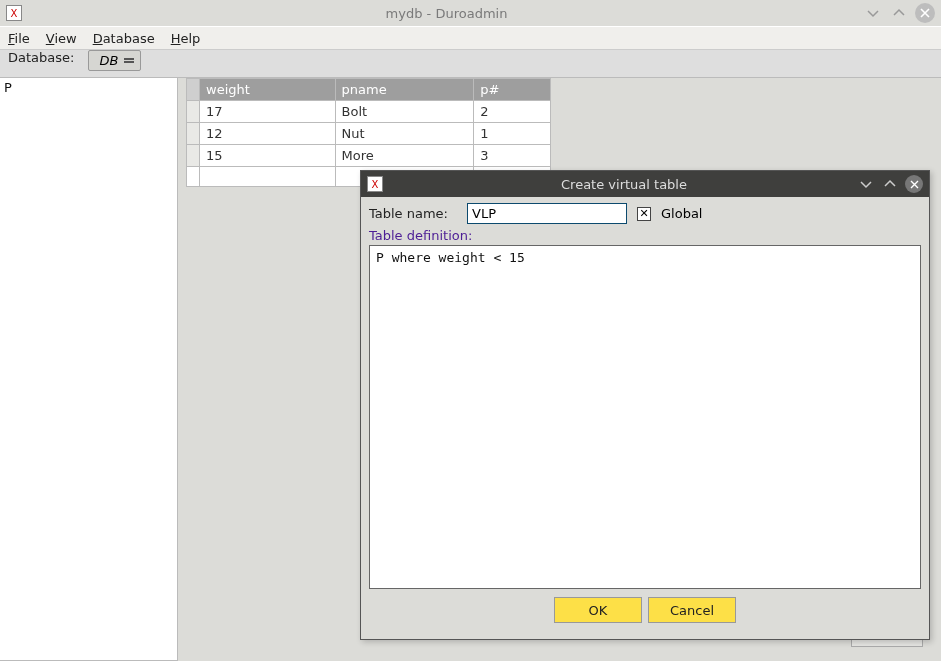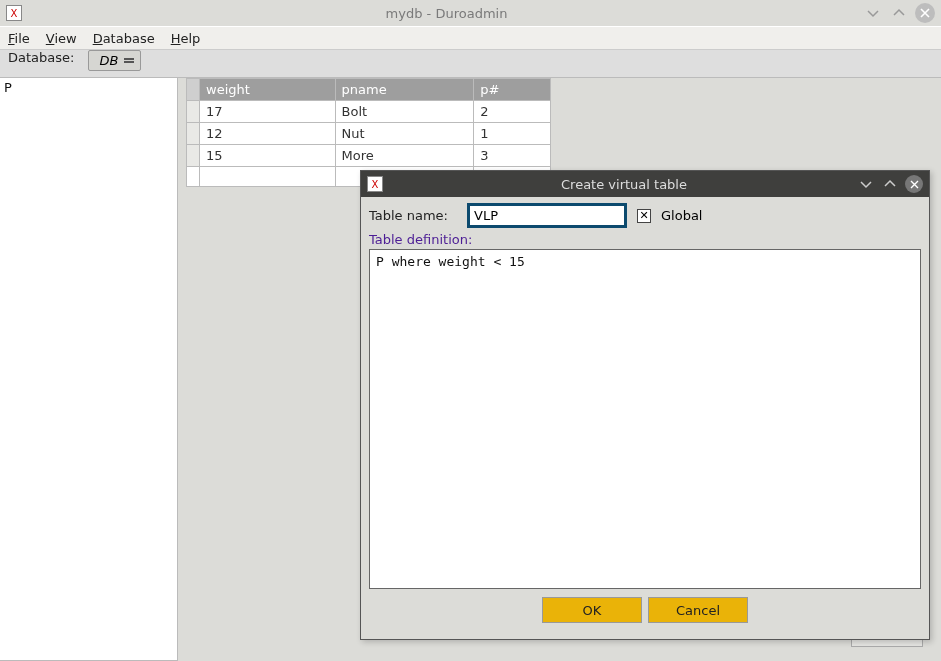--- a/index.html
+++ b/index.html
@@ -44,27 +44,27 @@
   .dialog-titlebar { height:26px; background:#3f3f3d; display:flex; align-items:center; padding:0 6px; color:#eee; }
   .dialog-titlebar .app-icon { width:16px; height:16px; border:1px solid #888; background:#fff; display:flex; align-items:center; justify-content:center; font-size:10px; color:#cc0000; margin-right:8px;}
   .dialog-titlebar .dlg-title { flex:1; text-align:center; color:#ddd; }
   .dialog-titlebar .dlg-controls { display:flex; gap:6px; align-items:center;}
   .dialog-titlebar .dlg-btn { width:18px; height:18px; display:flex; align-items:center; justify-content:center; color:#ddd;}
   .dialog-titlebar .dlg-close { width:18px; height:18px; border-radius:50%; background:#777; display:flex; align-items:center; justify-content:center; color:#fff; font-size:11px;}
   
   .dialog-body { padding:6px 8px; display:flex; flex-direction:column; flex:1; }
   .form-row { display:flex; align-items:center; gap:10px; margin-bottom:4px;}
   .form-row label { min-width:88px; color:#222;}
-  .form-row input[type=text] { border:3px solid #0c4a6e; background:#fff; padding:2px 4px; width:160px; font-size:13px;}
+  .form-row input[type=text] { border:1px solid #0c4a6e; background:#fff; padding:2px 4px; width:160px; font-size:13px;}
   .checkbox { width:14px; height:14px; border:1px solid #444; background:#fff; display:inline-flex; align-items:center; justify-content:center; font-size:11px; line-height:1;}
   .def-label { color:#4c1d95; margin-bottom:2px;}
   .def-text { flex:1; border:1px solid #666; background:#fff; padding:4px 6px; font-family: "DejaVu Sans Mono", monospace; font-size:13px; color:#111; resize:none; white-space:pre; overflow:auto;}
   
   .dialog-buttons { display:flex; justify-content:center; gap:6px; padding:8px 0 10px 0;}
-  .dlg-button { width:100px; height:26px; background:#eab308; border:1px solid #999; display:flex; align-items:center; justify-content:center; color:#222; cursor:default;}
+  .dlg-button { width:88px; height:26px; background:#fde047; border:1px solid #999; display:flex; align-items:center; justify-content:center; color:#222; cursor:default;}
   
   svg { display:block; }
 </style>
 </head>
 <body>
 
 <div class="titlebar">
   <div class="app-icon">X</div>
   <div class="title-text">mydb - Duroadmin</div>
   <div class="win-controls">

